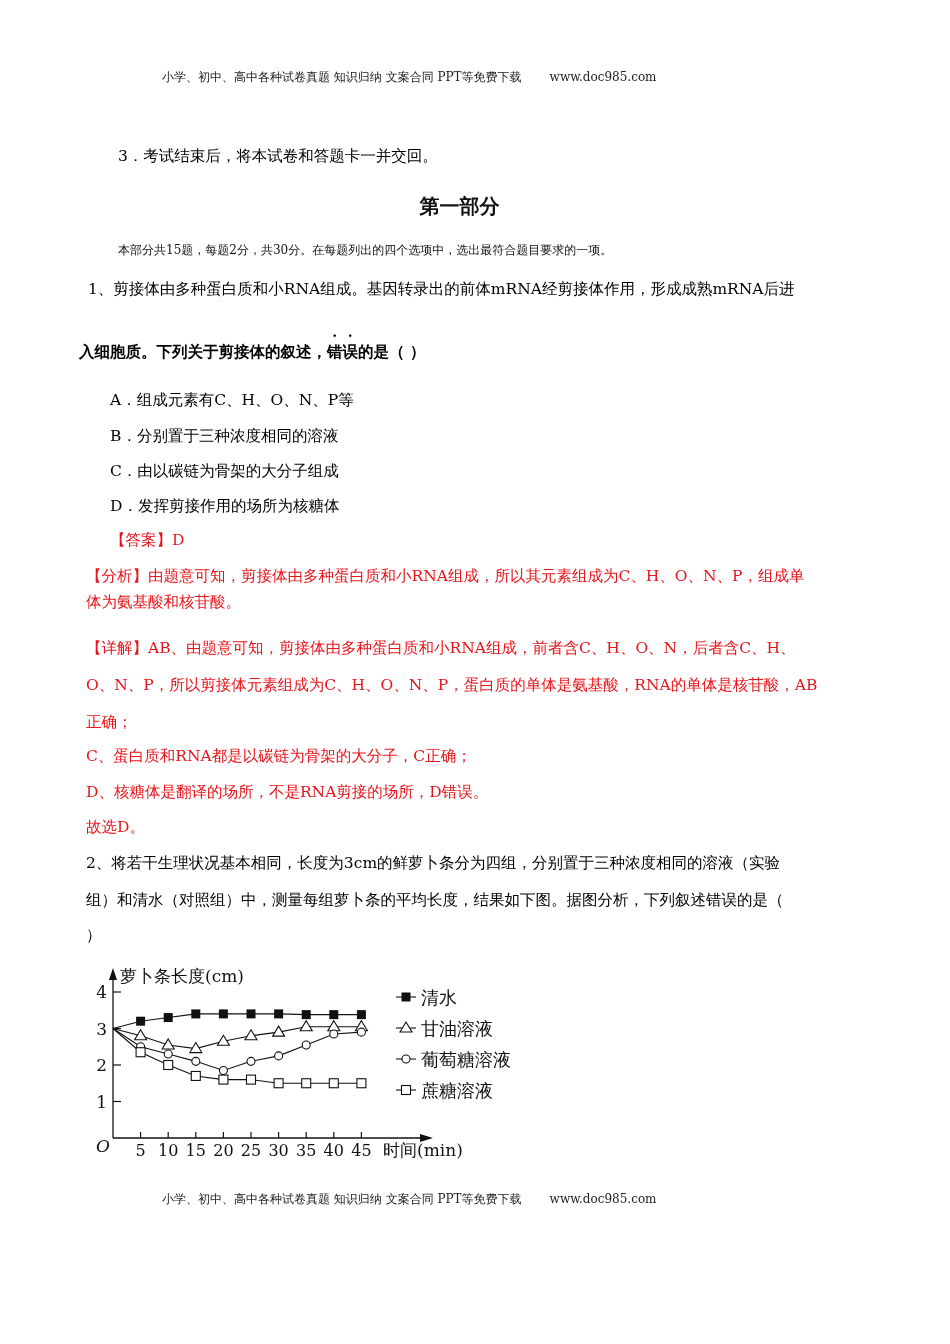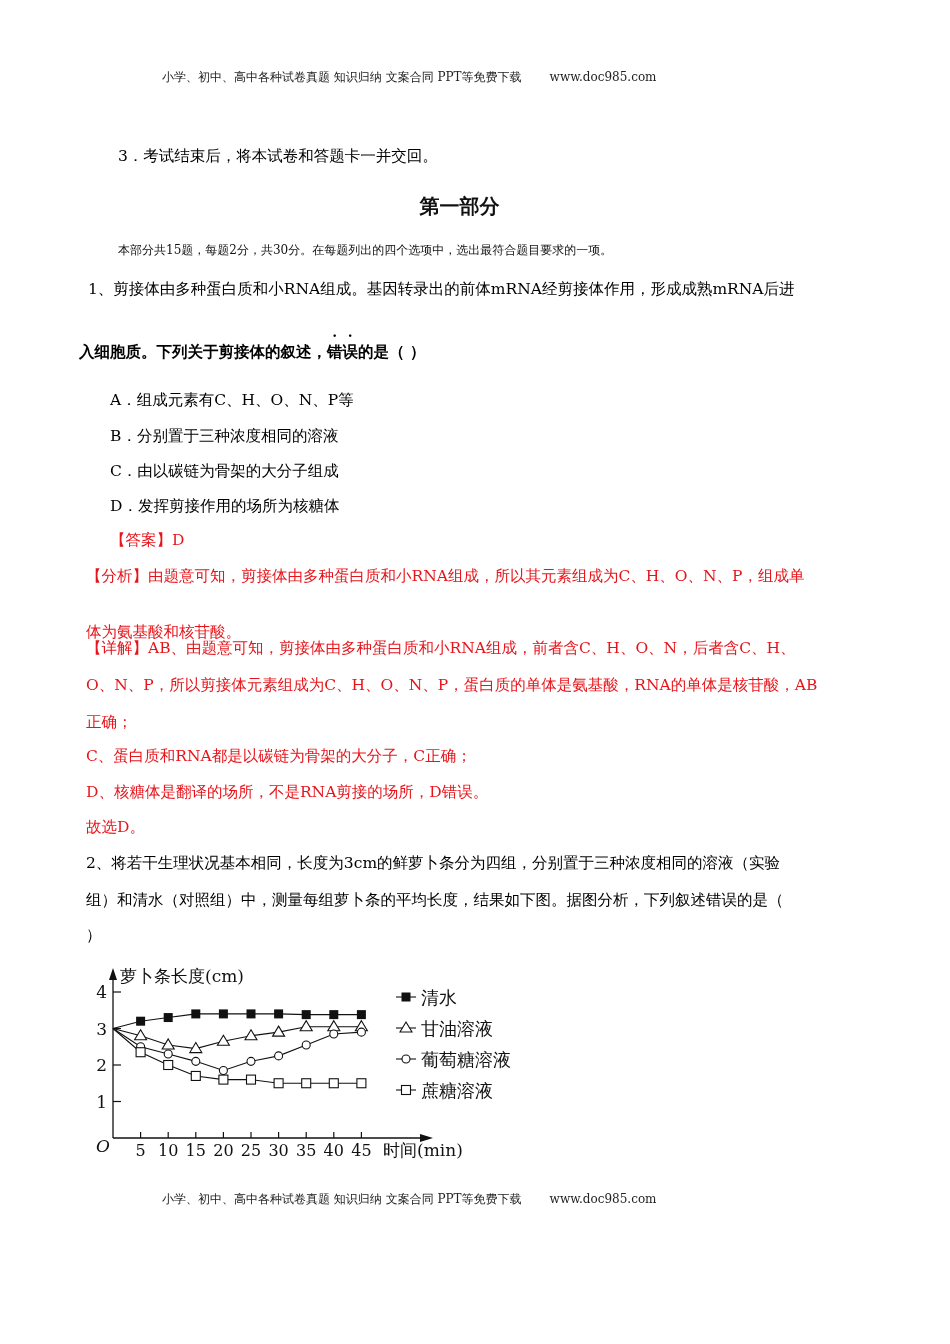--- a/index.html
+++ b/index.html
@@ -34,21 +34,21 @@
   <span>入细胞质。下列关于剪接体的叙述，</span><span class="em-dot">错</span><span class="em-dot">误</span><span>的是（     ）</span>
 </div>
 
 <div class="abs line" style="left:110px; top:390px;">A．组成元素有C、H、O、N、P等</div>
 <div class="abs line" style="left:110px; top:426px;">B．分别置于三种浓度相同的溶液</div>
 <div class="abs line" style="left:110px; top:461px;">C．由以碳链为骨架的大分子组成</div>
 <div class="abs line" style="left:110px; top:496px;">D．发挥剪接作用的场所为核糖体</div>
 
 <div class="abs line red" style="left:86px; top:530px;margin-left:24px;">【答案】D</div>
 <div class="abs line red" style="left:86px; top:566px;">【分析】由题意可知，剪接体由多种蛋白质和小RNA组成，所以其元素组成为C、H、O、N、P，组成单</div>
-<div class="abs line red" style="left:86px; top:622px;">体为氨基酸和核苷酸。</div>
+<div class="abs line red" style="left:86px; top:592px;">体为氨基酸和核苷酸。</div>
 <div class="abs line red" style="left:86px; top:638px;">【详解】AB、由题意可知，剪接体由多种蛋白质和小RNA组成，前者含C、H、O、N，后者含C、H、</div>
 <div class="abs line red" style="left:86px; top:675px;">O、N、P，所以剪接体元素组成为C、H、O、N、P，蛋白质的单体是氨基酸，RNA的单体是核苷酸，AB</div>
 <div class="abs line red" style="left:86px; top:712px;">正确；</div>
 <div class="abs line red" style="left:86px; top:746px;">C、蛋白质和RNA都是以碳链为骨架的大分子，C正确；</div>
 <div class="abs line red" style="left:86px; top:782px;">D、核糖体是翻译的场所，不是RNA剪接的场所，D错误。</div>
 <div class="abs line red" style="left:86px; top:817px;">故选D。</div>
 
 <div class="abs line" style="left:86px; top:853px;">2、将若干生理状况基本相同，长度为3cm的鲜萝卜条分为四组，分别置于三种浓度相同的溶液（实验</div>
 <div class="abs line" style="left:86px; top:890px;">组）和清水（对照组）中，测量每组萝卜条的平均长度，结果如下图。据图分析，下列叙述错误的是（</div>
 <div class="abs line" style="left:86px; top:925px;">）</div>

